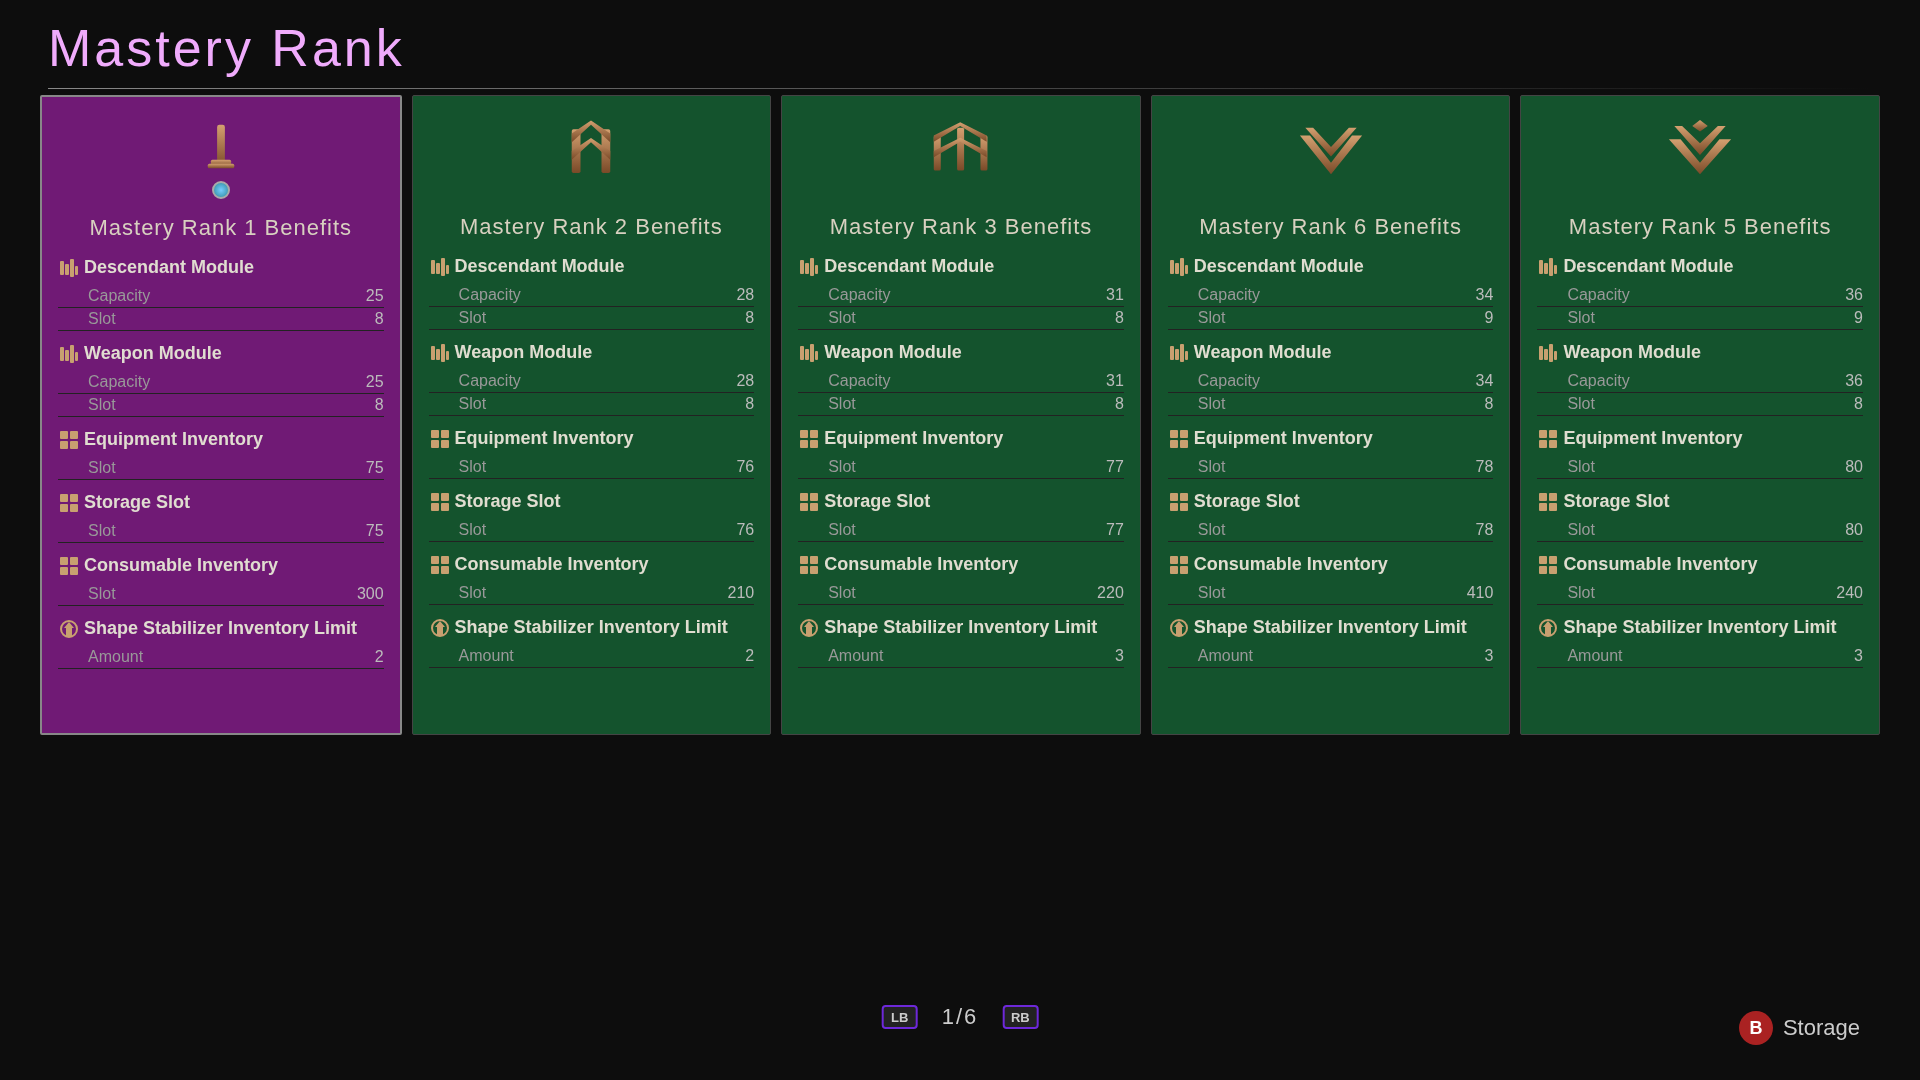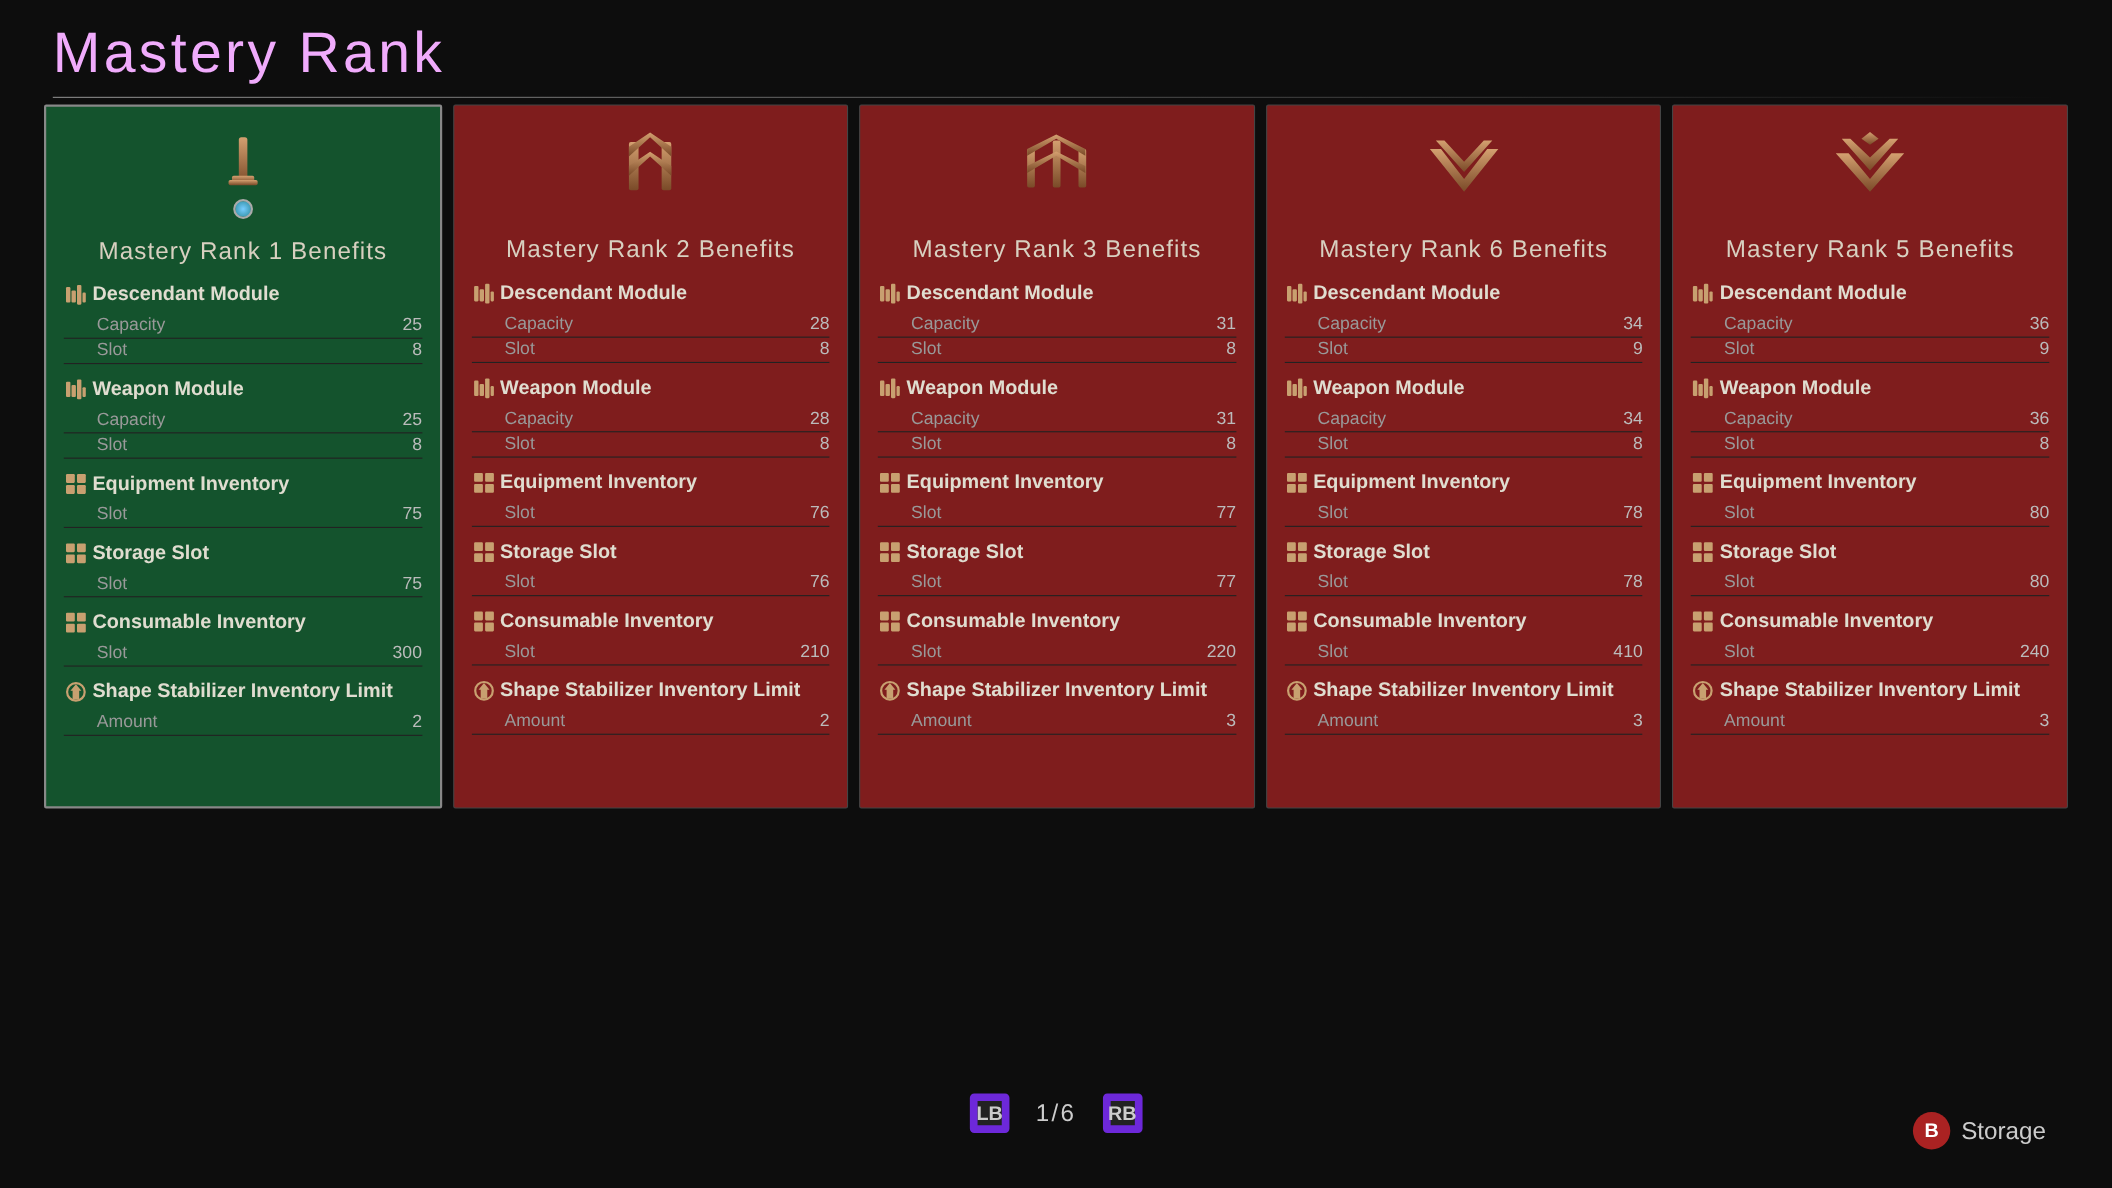--- a/index.html
+++ b/index.html
@@ -38,32 +38,32 @@
       top: 95px;
       left: 40px;
       right: 40px;
       display: flex;
       gap: 10px;
       height: 640px;
     }
 
     .card {
       flex: 1;
-      background: #7f1d1d;
+      background: #14532d;
       border: 1px solid #444;
       border-radius: 2px;
       padding: 0 0 16px 0;
       display: flex;
       flex-direction: column;
       position: relative;
     }
 
     .card.active {
       border: 2px solid #888;
-      background: #14532d;
+      background: #701a75;
     }
 
     .card-icon-area {
       display: flex;
       justify-content: center;
       align-items: center;
       height: 110px;
       position: relative;
     }
 
@@ -156,29 +156,29 @@
       bottom: 50px;
       left: 50%;
       transform: translateX(-50%);
       display: flex;
       align-items: center;
       gap: 24px;
     }
 
     .nav-btn {
       width: 36px;
-      height: 36px;
-      border: 7px solid #6d28d9;
+      height: 24px;
+      border: 2px solid #6d28d9;
       border-radius: 4px;
       background: #222;
       display: flex;
       align-items: center;
       justify-content: center;
       color: #ccc;
-      font-size: 18px;
+      font-size: 13px;
       font-weight: bold;
     }
 
     .page-indicator {
       font-size: 22px;
       color: #ccc;
       letter-spacing: 2px;
     }
 
     .cancel-btn {

